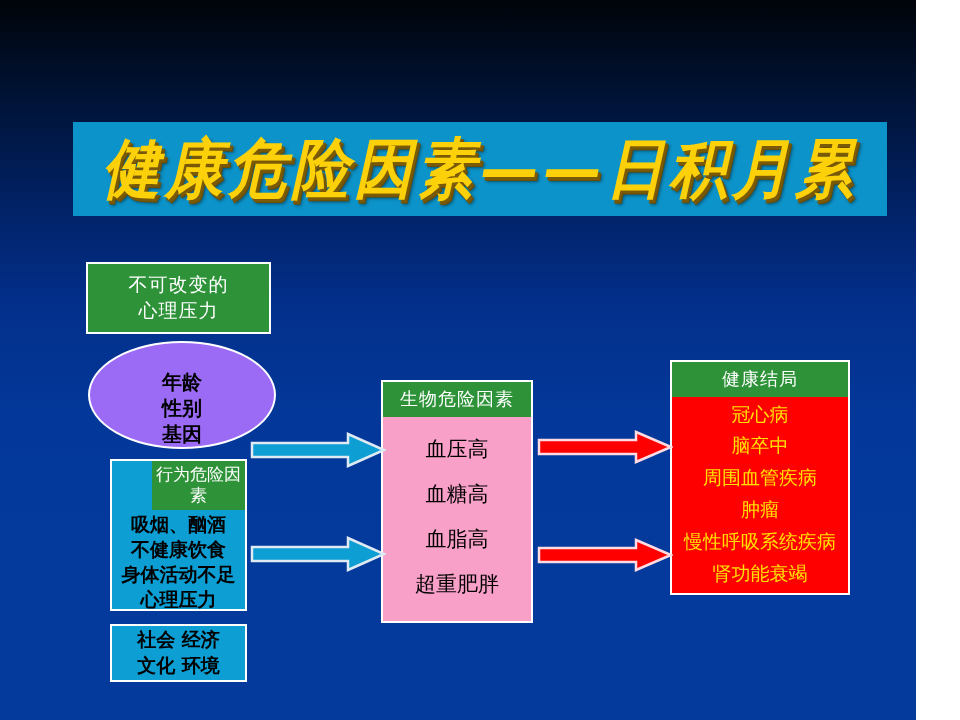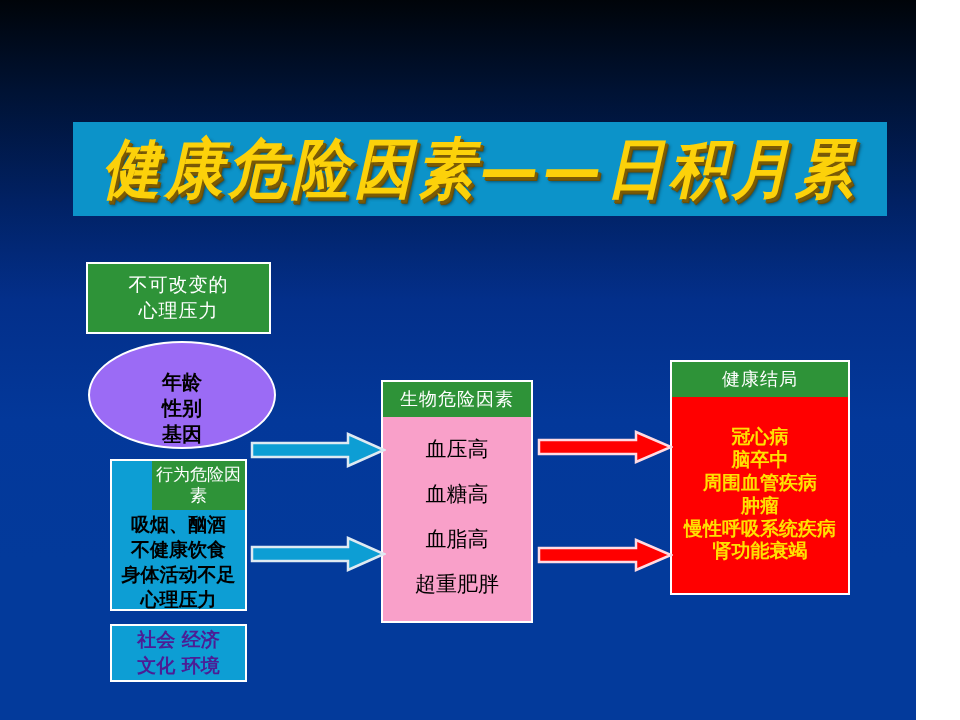--- a/index.html
+++ b/index.html
@@ -127,21 +127,21 @@
     padding: 2px 0 4px;
   }
 
   #box-social {
     left: 110px; top: 624px; width: 137px; height: 58px;
     background: #0d9ed4;
     align-items: center;
     justify-content: center;
   }
   #box-social .body-cell {
-    color: #4c1d95;
+    color: #000000;
     font-weight: bold;
     font-size: 19px;
     line-height: 1.35;
   }
 
   #box-biological {
     left: 381px; top: 360px; width: 152px; height: 243px;
     background: #f9a0c9;
     margin-top: 20px;
   }
@@ -153,24 +153,25 @@
     padding: 10px 0 14px;
   }
 
   #box-outcome {
     left: 670px; top: 360px; width: 180px; height: 235px;
     background: #ff0000;
   }
   #box-outcome .hdr { font-size: 18px; padding: 6px 0; }
   #box-outcome .body-cell {
     color: #ffe000;
-    font-weight: bold;
+    font-weight: normal;
     font-size: 19px;
     line-height: 1.2;
     padding: 6px 0 8px;
+    justify-content: space-between;
   }
 
   
   .arrow-svg { position: absolute; }
 </style>
 </head>
 <body>
 
 <div id="slide">
 

